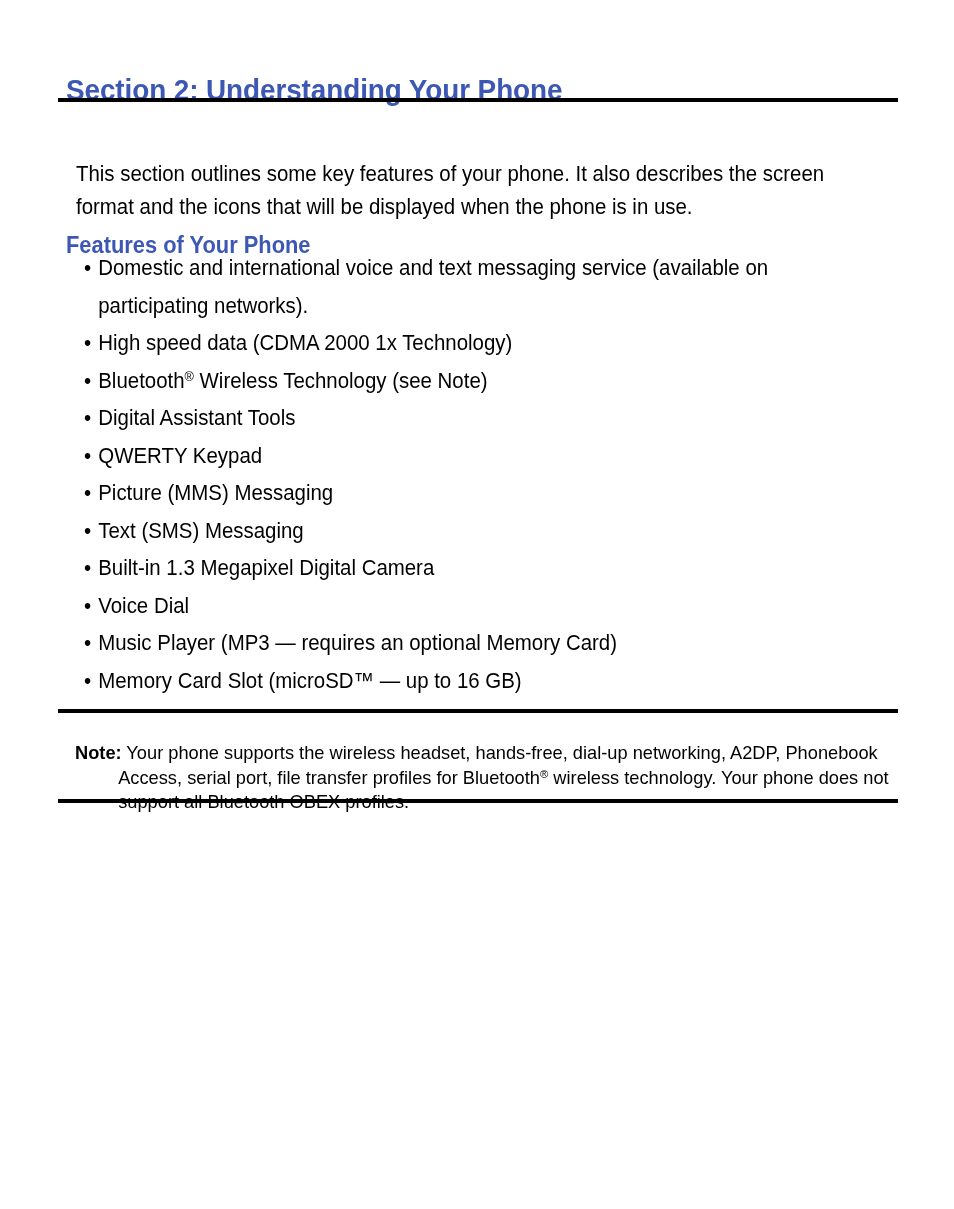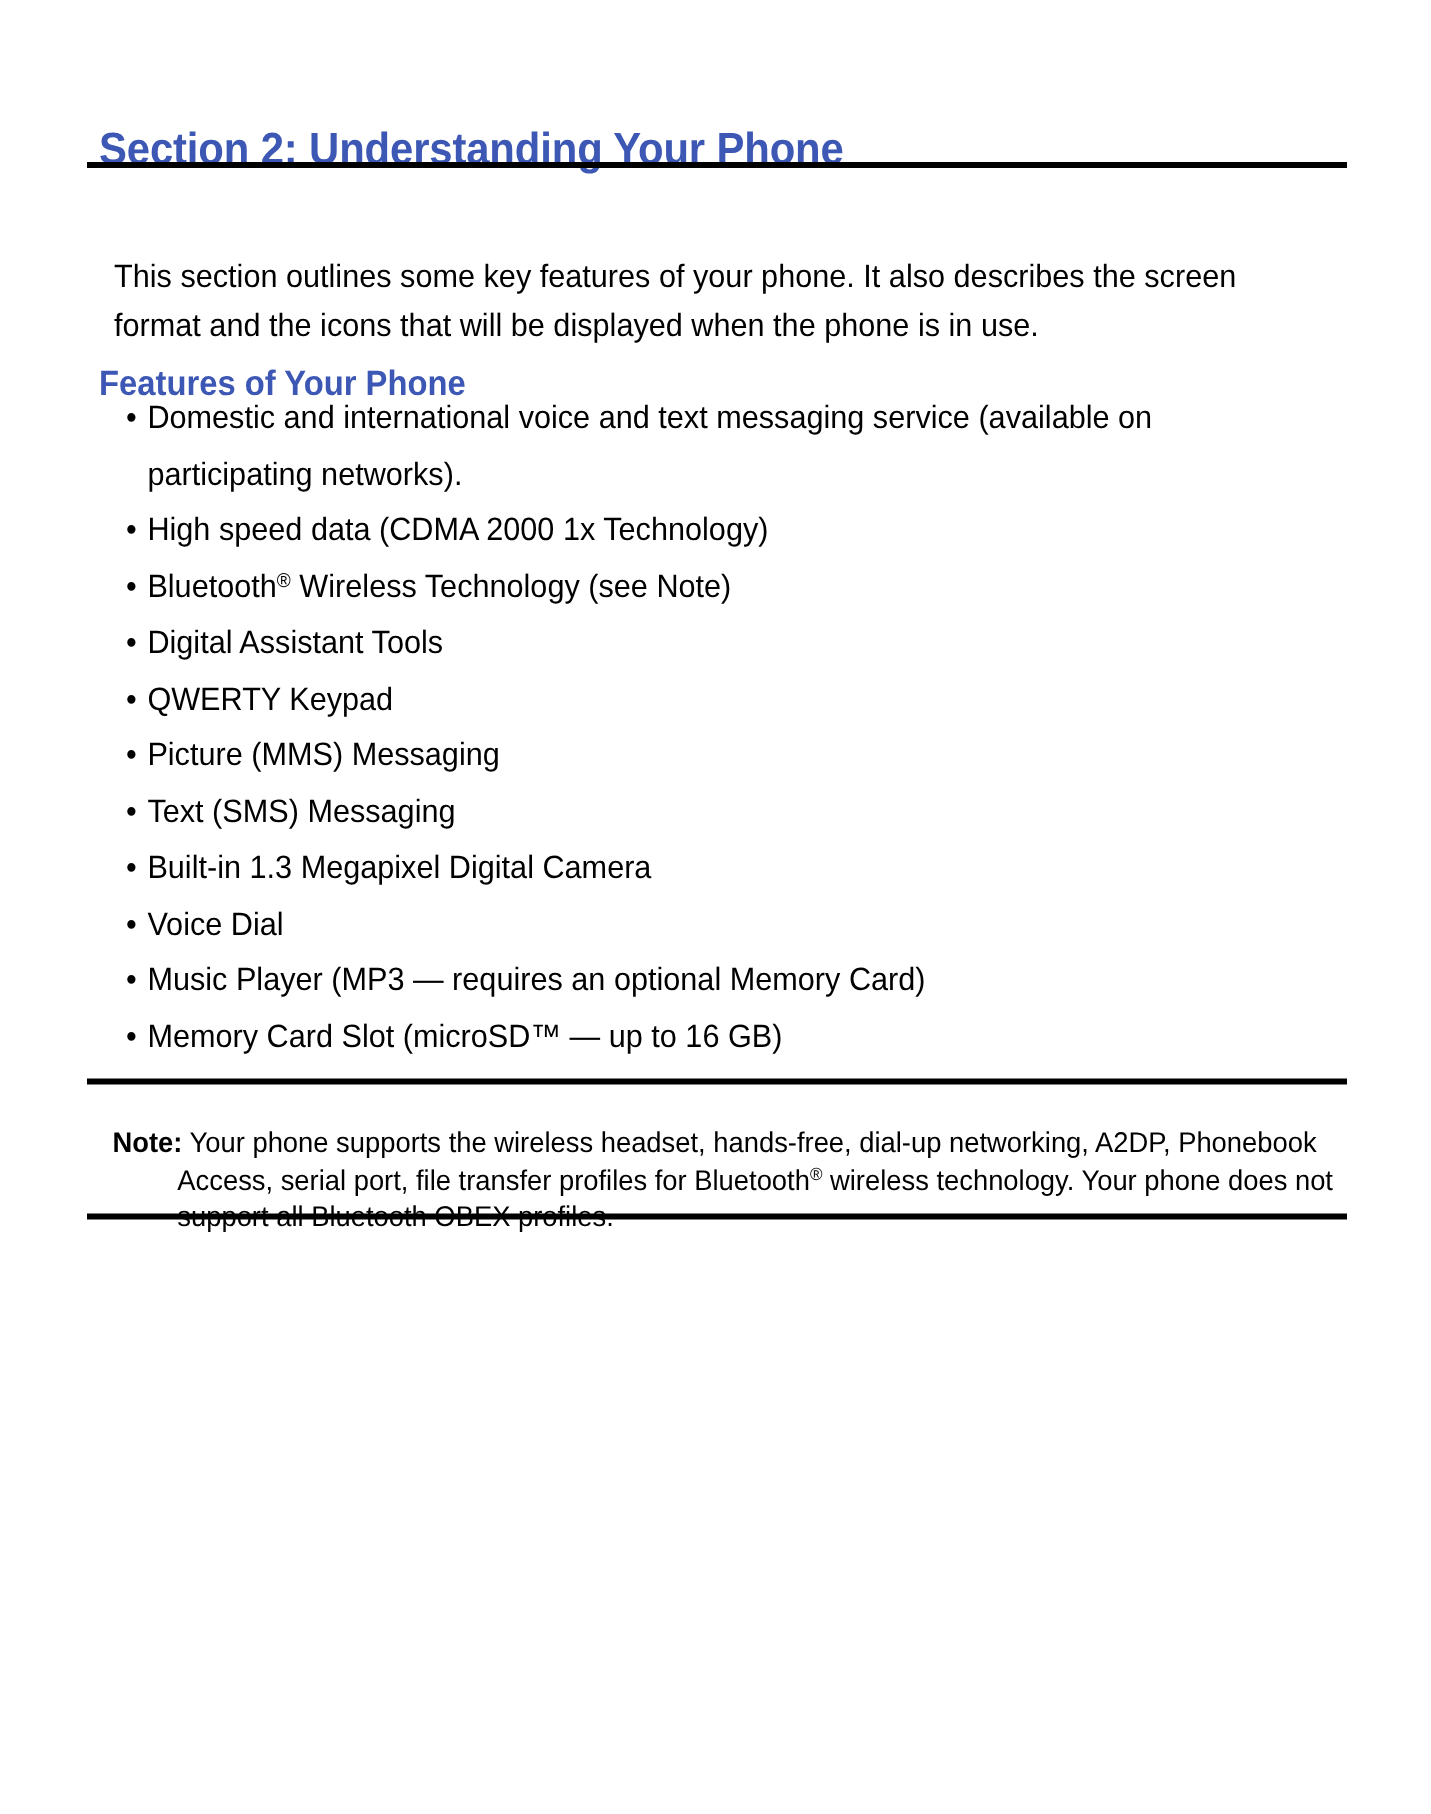--- a/index.html
+++ b/index.html
@@ -12,21 +12,21 @@
     height: 1209px;
     position: relative;
     font-family: "Liberation Sans", "DejaVu Sans", sans-serif;
     color: #000000;
     -webkit-font-smoothing: antialiased;
   }
 
   .page {
     position: absolute;
     left: 0;
-    top: 10px;
+    top: 0;
     width: 954px;
     height: 953px;
     overflow: hidden;
   }
 
   
   .section-title {
     position: absolute;
     left: 66px;
     top: 52px;

